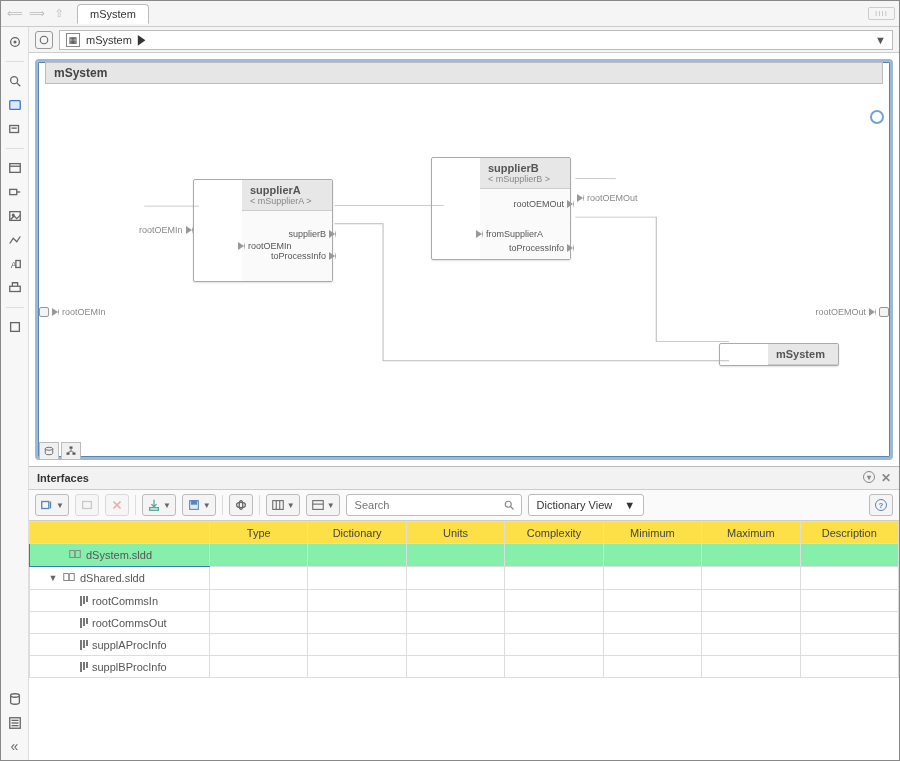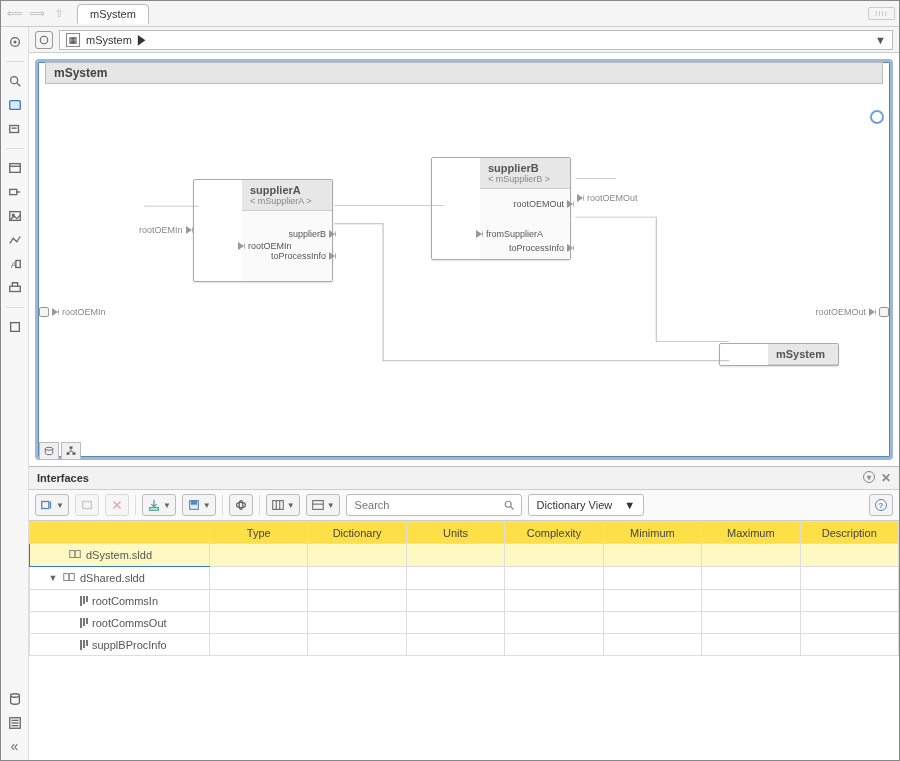--- a/index.html
+++ b/index.html
@@ -130,21 +130,21 @@
   }
   .help-btn { margin-left:auto; }
   
   .iface-table { flex:1; overflow:auto; }
   table { border-collapse:collapse; width:100%; table-layout:fixed;}
   th, td { border:1px solid #ddd; padding:4px 6px; font-size:11px; height:22px; }
   th { background:#fde047; font-weight:normal; color:#444; text-align:center;}
   thead th:first-child { width:180px;}
   tbody td:first-child { text-align:left;}
   tbody td { color:#555;}
-  tr.selected td { background:#fef9c3;padding-left:12px;}
+  tr.selected td { background:#86efac;padding-left:12px;}
   tr.selected td:first-child { border:1px solid #3b78c4; border-right:1px solid #ddd;}
   .tree-cell { display:flex; align-items:center; gap:4px;}
   .tree-indent { display:inline-block;}
   .tree-caret { width:10px; display:inline-flex; justify-content:center; color:#666; font-size:9px;}
   .stack-icon { display:inline-flex; gap:1px;}
   .stack-icon span { width:2px; background:#777;}
   .stack-icon span:nth-child(1){height:10px;} .stack-icon span:nth-child(2){height:8px;} .stack-icon span:nth-child(3){height:6px;}
   .dict-icon svg { width:14px; height:12px;}
   .ring-badge { position:absolute; top:48px; right:6px; width:14px;height:14px;border:2px solid #6fa3d8;border-radius:50%;}
 </style>
@@ -556,20 +556,41 @@
                 <tr>
                   <td>
                     <span class="tree-cell">
                       <span class="tree-indent" style="width:26px"></span>
                       <span class="tree-caret"></span>
                       <span class="stack-icon">
                         <span></span>
                         <span></span>
                         <span></span>
                       </span>
+                      <span>supplAProcInfo</span>
+                    </span>
+                  </td>
+                  <td></td>
+                  <td></td>
+                  <td></td>
+                  <td></td>
+                  <td></td>
+                  <td></td>
+                  <td></td>
+                </tr>
+                <tr>
+                  <td>
+                    <span class="tree-cell">
+                      <span class="tree-indent" style="width:26px"></span>
+                      <span class="tree-caret"></span>
+                      <span class="stack-icon">
+                        <span></span>
+                        <span></span>
+                        <span></span>
+                      </span>
                       <span>supplBProcInfo</span>
                     </span>
                   </td>
                   <td></td>
                   <td></td>
                   <td></td>
                   <td></td>
                   <td></td>
                   <td></td>
                   <td></td>

